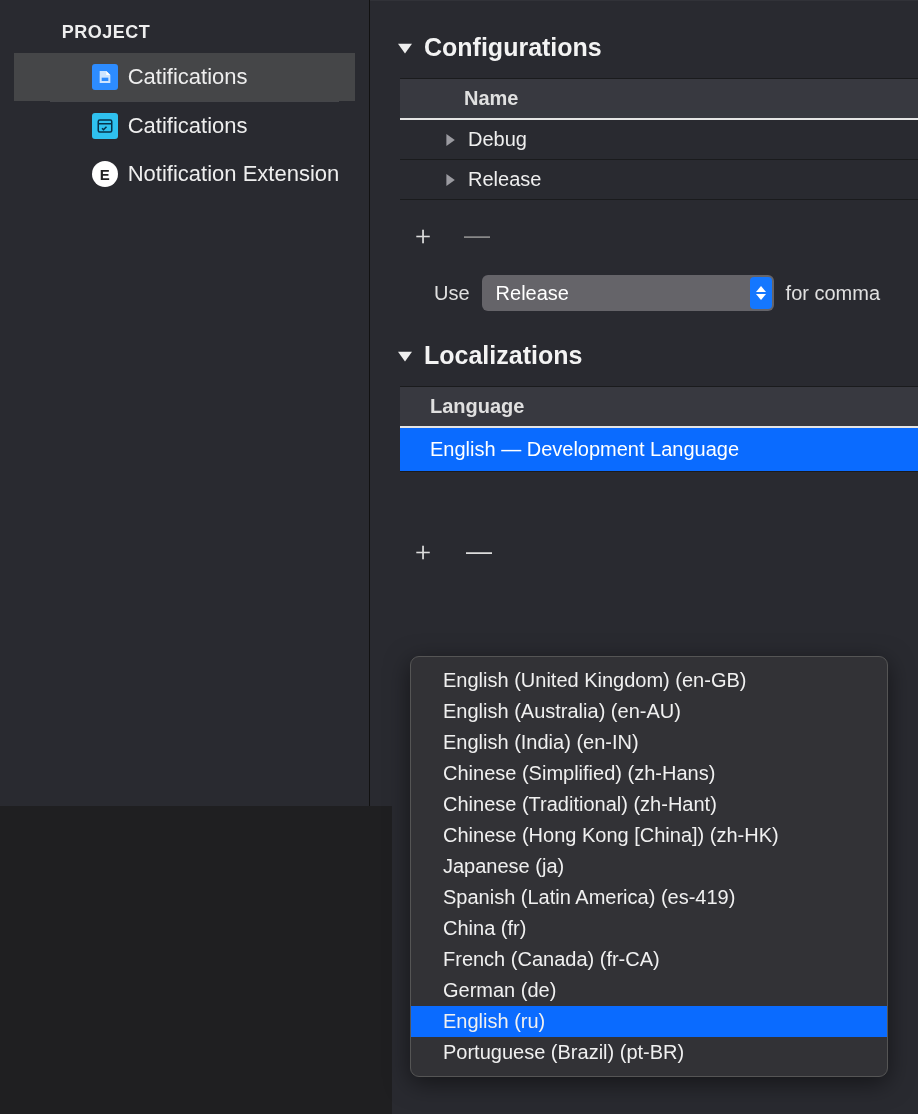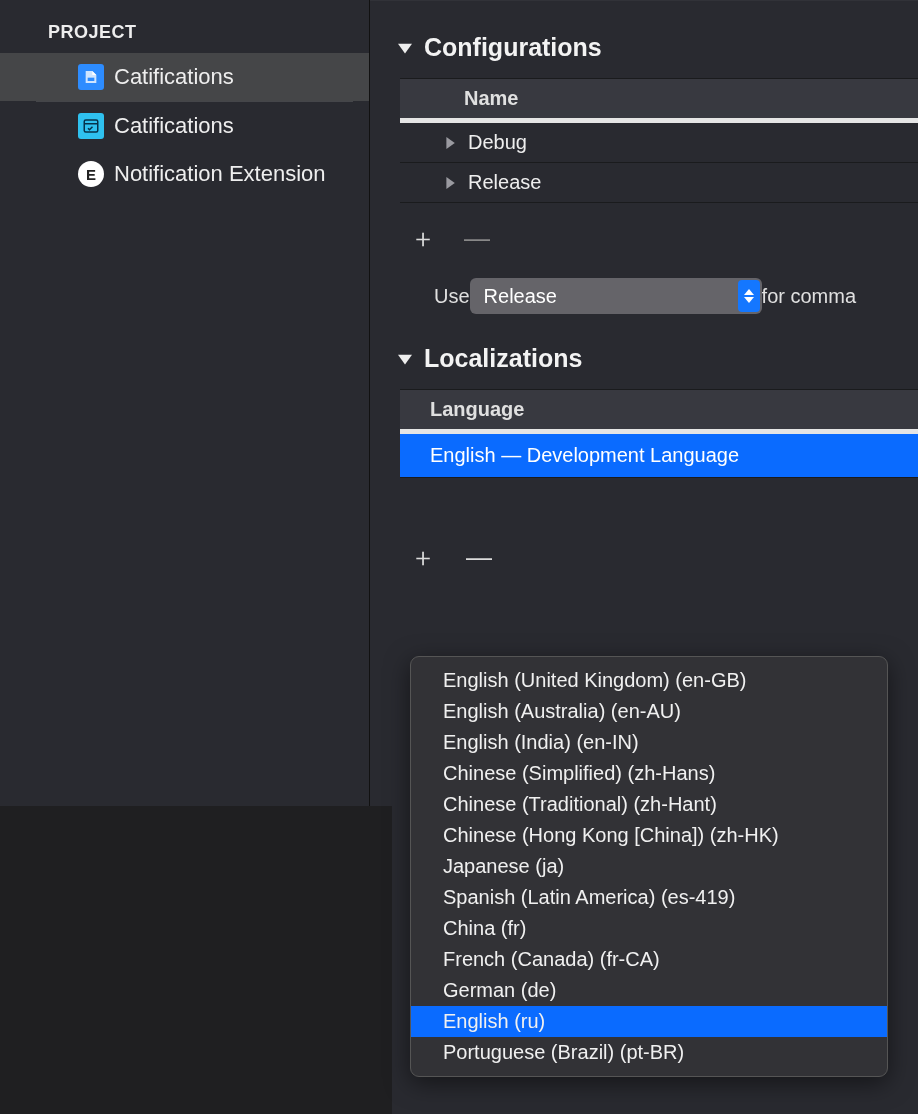--- a/index.html
+++ b/index.html
@@ -13,20 +13,21 @@
       position: relative;
       font-size: 18px;
     }
     .container { display: flex; height: 100%; }
     .sidebar {
       width: 370px;
       background: #292a30;
       display: flex;
       flex-direction: column;
       border-right: 1px solid #111;
+      align-items: center;
     }
     .sidebar-main { flex: 1; padding-top: 14px; overflow: hidden; }
     .section-label {
       color: #eee;
       font-weight: 700;
       font-size: 18px;
       letter-spacing: 0.5px;
       padding: 8px 0 10px 48px;
     }
     .proj-item {
@@ -98,39 +99,39 @@
       font-weight: 700; font-size: 25px;
       color: #f3f3f3;
       padding: 0 0 16px 28px; gap: 12px;
     }
     .tri { display: inline-flex; }
     .table {
       border-top: 1px solid #1a1b1d;
     }
     .thead {
       background: #383940;
-      border-bottom: 5px solid #e5e5e5;
+      border-bottom: 2px solid #e5e5e5;
       padding: 8px 0 8px 64px;
       font-weight: 600; font-size: 20px;
     }
     .trow {
       border-bottom: 1px solid #1a1b1d;
       padding: 8px 0 8px 44px;
       display: flex; align-items: center; gap: 8px;
       font-size: 20px; color: #eee;
     }
     .row-tri { color: #9a9aa0; display: inline-flex; width: 16px; }
     .pm-row {
       display: flex; align-items: center;
       padding: 18px 0 12px 40px; gap: 28px;
       color: #dcdcdc; font-size: 26px;
     }
     .use-row {
       display: flex; align-items: center;
-      padding: 10px 0 30px 64px; gap: 0;
+      padding: 10px 0 30px 64px; gap: 12px;
       font-size: 20px;
     }
     .use-select {
       display: flex; align-items: center;
       background: #656469;
       border-radius: 6px;
       height: 36px; width: 292px;
       color: #fff; font-size: 20px;
       position: relative;
       padding-left: 14px;

